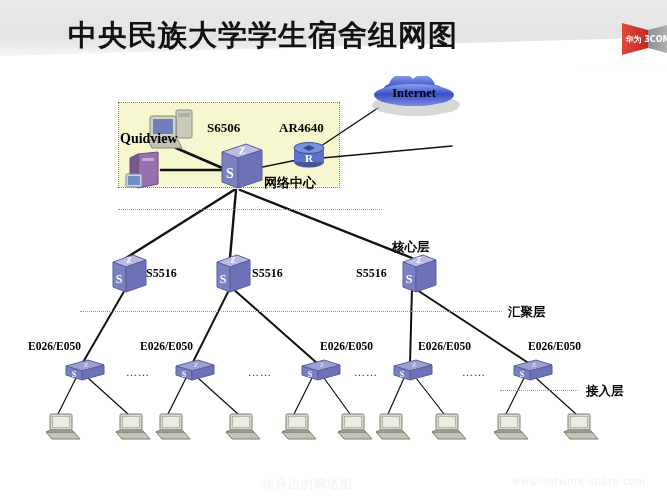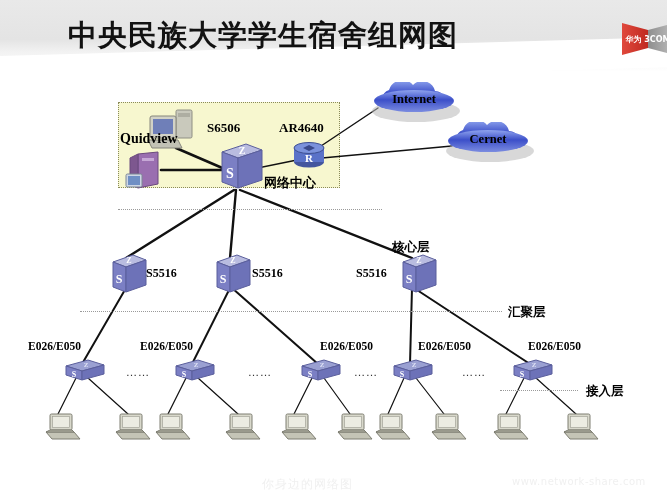--- a/index.html
+++ b/index.html
@@ -123,50 +123,39 @@
       <line x1="198" y1="378" x2="238" y2="414" stroke-width="1.2"></line>
       <line x1="312" y1="378" x2="294" y2="414" stroke-width="1.2"></line>
       <line x1="324" y1="378" x2="350" y2="414" stroke-width="1.2"></line>
       <line x1="404" y1="378" x2="388" y2="414" stroke-width="1.2"></line>
       <line x1="416" y1="378" x2="444" y2="414" stroke-width="1.2"></line>
       <line x1="524" y1="378" x2="506" y2="414" stroke-width="1.2"></line>
       <line x1="536" y1="378" x2="576" y2="414" stroke-width="1.2"></line>
     </g>
   </svg>
 
-  <div class="node" style="left:366px;top:82px;">
+  <div class="node" style="left:366px;top:76px;">
     <svg width="96" height="42" viewBox="0 0 96 42">
       <defs>
         <linearGradient id="cl1" x1="0" y1="0" x2="0" y2="1">
           <stop offset="0%" stop-color="#8fa4ee"></stop>
           <stop offset="45%" stop-color="#3c4fc9"></stop>
           <stop offset="100%" stop-color="#7b8ce0"></stop>
         </linearGradient>
       </defs>
       <g transform="translate(4,5)">
         <ellipse cx="46" cy="24" rx="44" ry="11" fill="#b8b8b8" opacity="0.55"></ellipse>
         <path d="M16,22 a11,11 0 0 1 3,-19 a14,14 0 0 1 24,-5 a13,13 0 0 1 22,6
                  a11,11 0 0 1 8,18 Z" fill="url(#cl1)"></path>
         <ellipse cx="44" cy="14" rx="40" ry="11" fill="url(#cl1)"></ellipse>
       </g>
       <text x="48" y="21" text-anchor="middle" fill="#000" font-weight="bold" font-family="Liberation Serif, serif" font-size="12.5">Internet</text>
     </svg>
   </div>
 
-  <div class="node" style="left:440px;top:122px;">
-    <svg width="96" height="42" viewBox="0 0 96 42">
-      <g transform="translate(4,5)">
-        <ellipse cx="46" cy="24" rx="44" ry="11" fill="#b8b8b8" opacity="0.55"></ellipse>
-        <path d="M16,22 a11,11 0 0 1 3,-19 a14,14 0 0 1 24,-5 a13,13 0 0 1 22,6
-                 a11,11 0 0 1 8,18 Z" fill="url(#cl1)"></path>
-        <ellipse cx="44" cy="14" rx="40" ry="11" fill="url(#cl1)"></ellipse>
-      </g>
-      <text x="48" y="21" text-anchor="middle" fill="#000" font-weight="bold" font-family="Liberation Serif, serif" font-size="12.5">Cernet</text>
-    </svg>
-  </div>
 
   <div class="node" style="left:146px;top:108px;">
     <svg width="58" height="46" viewBox="0 0 58 46">
       <rect x="30" y="2" width="16" height="28" rx="1.5" fill="#c9c9bc" stroke="#8f8f84"></rect>
       <rect x="32" y="5" width="12" height="4" fill="#aeaea2"></rect>
       <rect x="4" y="8" width="26" height="22" rx="2" fill="#d2d2c6" stroke="#86867c"></rect>
       <rect x="7" y="11" width="20" height="15" fill="#6f7fb8"></rect>
       <path d="M2,32 L32,32 L36,40 L6,40 Z" fill="#c2c2b5" stroke="#86867c"></path>
     </svg>
   </div>

